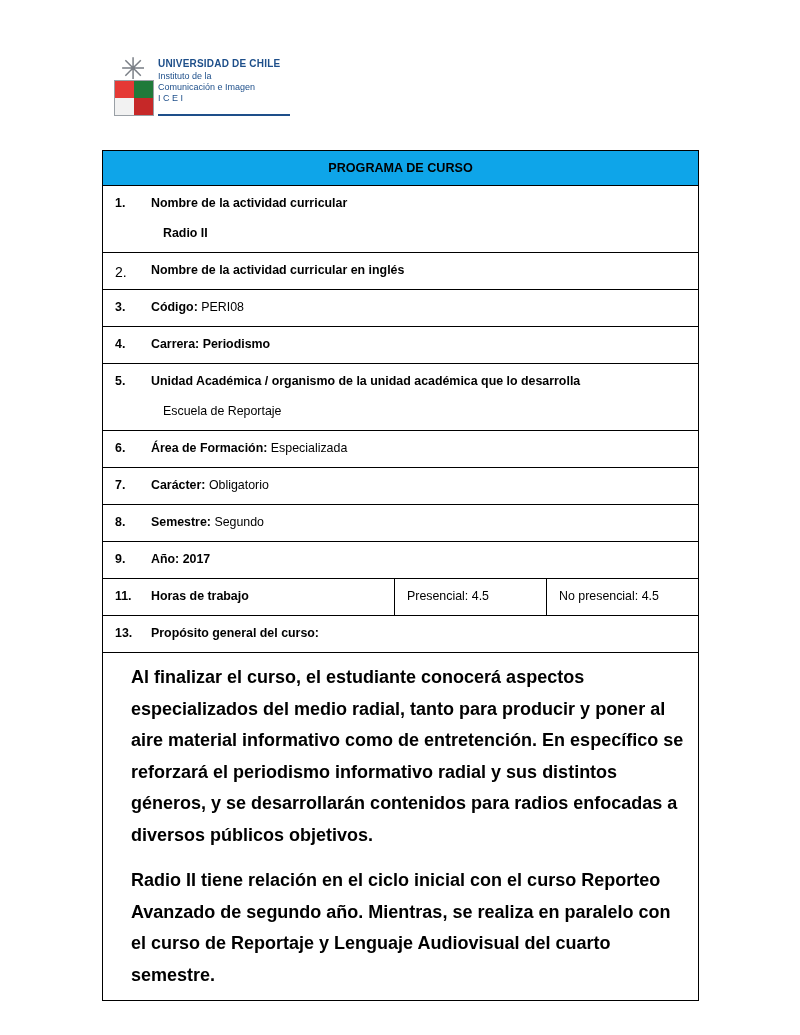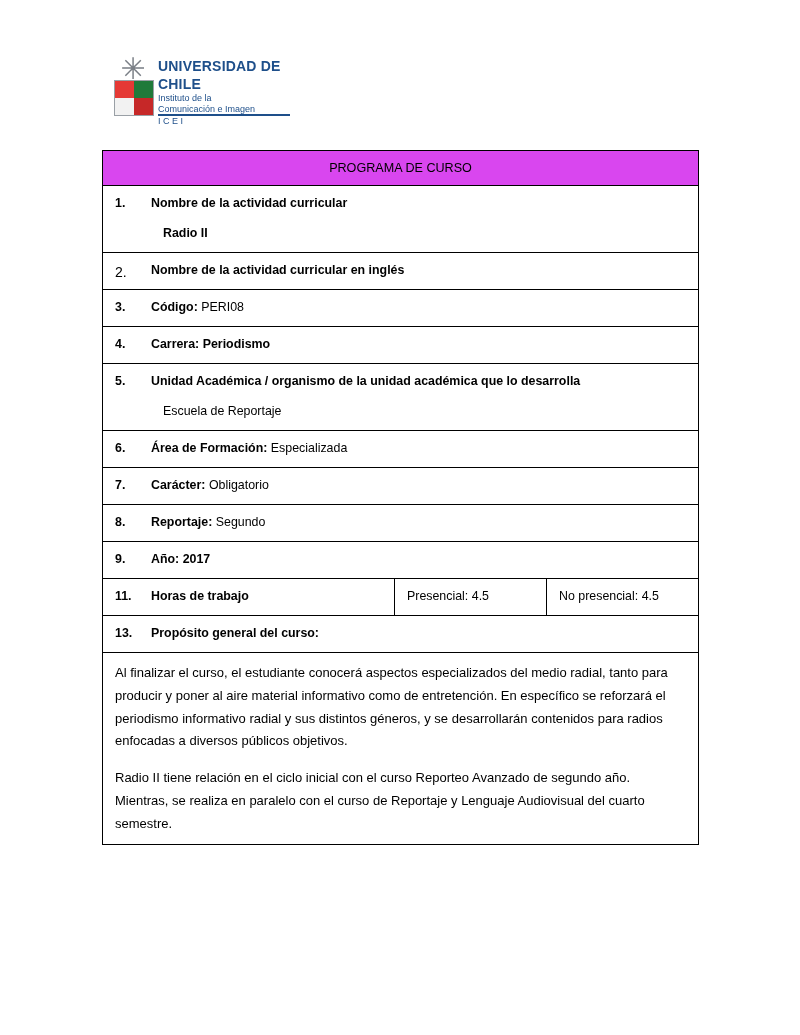--- a/index.html
+++ b/index.html
@@ -66,21 +66,21 @@
   .q3 { background: #f2f2f2; }
   .q4 { background: #c62828; }
   .logo-text {
     position: absolute;
     left: 46px;
     top: 6px;
     width: 132px;
     line-height: 1.25;
   }
   .logo-line1 {
-    font-size: 14px;
+    font-size: 10px;
     font-weight: bold;
     color: #1e4f8a;
     letter-spacing: 0.2px;
   }
   .logo-line2, .logo-line3, .logo-line4 {
     font-size: 9px;
     color: #1e4f8a;
   }
   .logo-rule {
     position: absolute;
@@ -101,23 +101,23 @@
     table-layout: fixed;
   }
   .doc-table td {
     border: 1px solid #000000;
     padding: 9px 12px;
     font-size: 12.4px;
     vertical-align: top;
     line-height: 1.45;
   }
   .hdr-row td {
-    background: #d946ef;
+    background: #0ea5e9;
     text-align: center;
-    font-weight: normal;
+    font-weight: bold;
     font-size: 12.6px;
     padding: 8px 4px;
   }
   .num {
     font-weight: bold;
   }
   .lbl {
     font-weight: bold;
     text-align: right;
   }
@@ -147,24 +147,24 @@
     text-align: left;
   }
   .num-big {
     font-size: 14px;
     font-weight: normal;
   }
   .hours-cell {
     text-align: left;
   }
   .purpose-body p {
-    margin: 0 0 14px 0;
-    font-size: 13px;
+    margin: 0 0 14px 16px;
+    font-size: 18px;
     line-height: 1.75;
-    font-weight: normal;
+    font-weight: bold;
   }
   .purpose-body p:last-child { margin-bottom: 0; }
   .purpose-cell {
     padding: 14px 14px 16px 14px;
   }
 </style>
 </head>
 <body>
 
 <div class="page">
@@ -264,21 +264,21 @@
             <span class="lbl">Carácter:</span>
             <span class="val">Obligatorio</span>
           </span>
         </td>
       </tr>
 
       <tr>
         <td colspan="3">
           <span class="row-item">
             <span class="num">8.</span>
-            <span class="lbl">Reportaje:</span>
+            <span class="lbl">Semestre:</span>
             <span class="val">Segundo</span>
           </span>
         </td>
       </tr>
 
       <tr>
         <td colspan="3">
           <span class="row-item">
             <span class="num">9.</span>
             <span class="lbl">Año: 2017</span>

